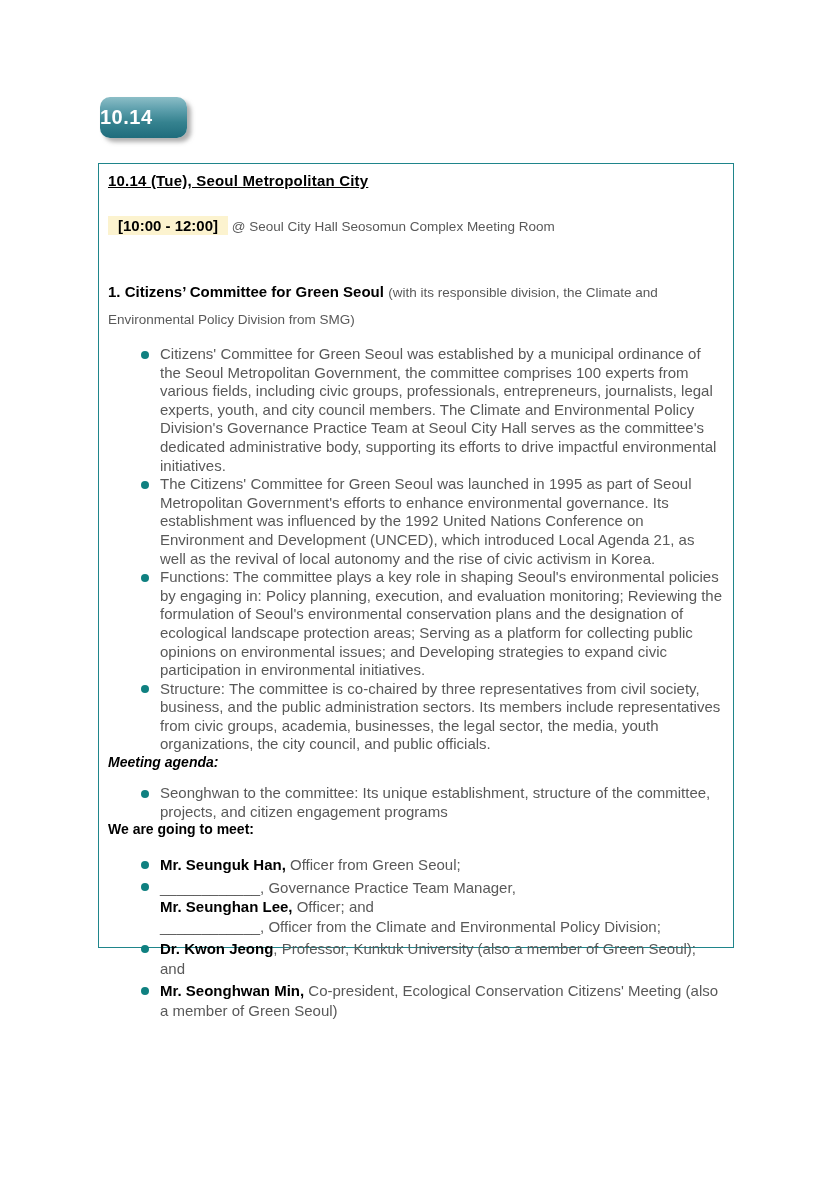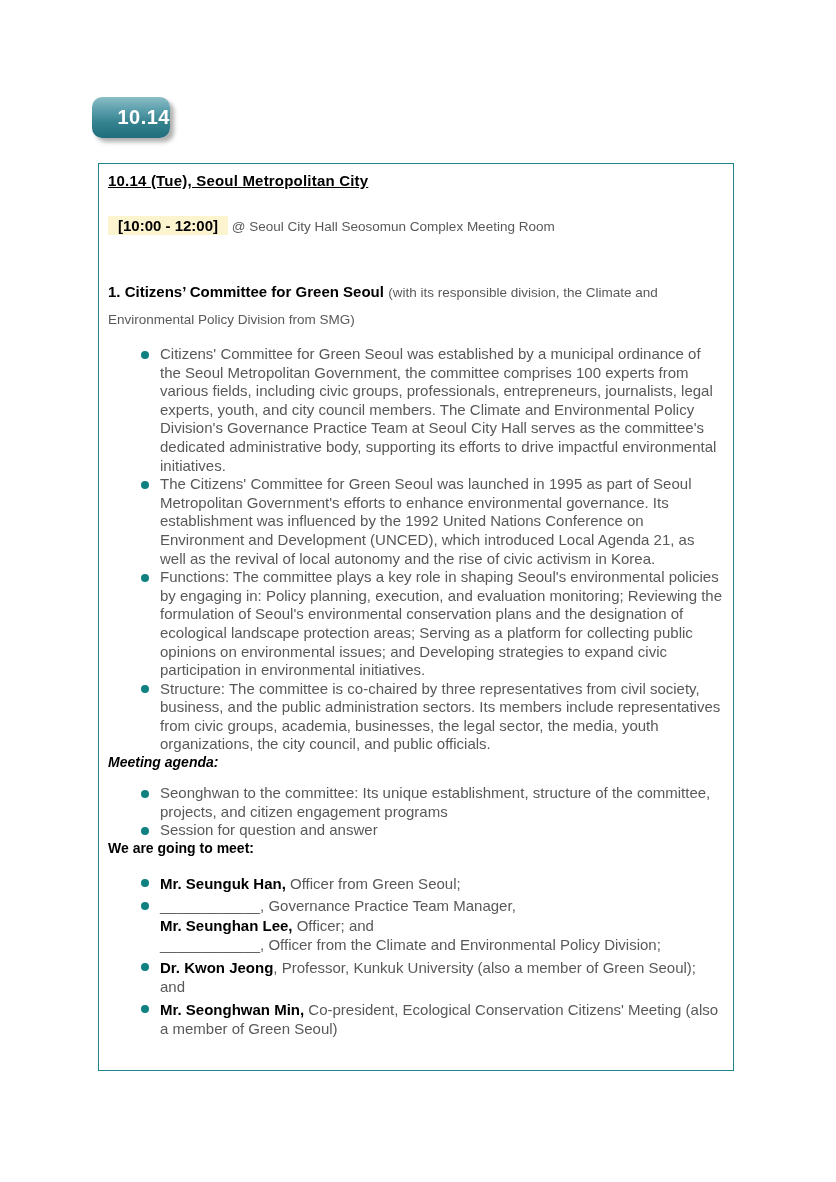--- a/index.html
+++ b/index.html
@@ -8,39 +8,39 @@
     width: 836px; height: 1182px;
     background: #ffffff;
     font-family: "Liberation Sans", sans-serif;
     position: relative;
     overflow: hidden;
   }
 
   
   .date-badge {
     position: absolute;
-    left: 92px; top: 97px;
-    width: 78px; height: 41px;
+    left: 100px; top: 97px;
+    width: 87px; height: 41px;
     border-radius: 10px;
     background: linear-gradient(180deg, #8cbec7 0%, #5ea0ad 30%, #35828f 62%, #1f6c7c 100%);
     box-shadow: 4px 4px 4px rgba(110,110,110,0.55);
-    display: flex; align-items: center; justify-content: flex-end;
+    display: flex; align-items: center; justify-content: flex-start;
   }
   .date-badge .label {
     color: #ffffff;
     font-size: 20px;
     font-weight: bold;
     letter-spacing: 0.5px;
   }
 
   
   .doc-box {
     position: absolute;
     left: 98px; top: 163px;
-    width: 636px; height: 908px;
+    width: 636px; height: 785px;
     border: 1px solid #1f858b;
     background: #ffffff;
     padding: 8px 9px;
   }
 
   .doc-title {
     margin: 0;
     font-size: 15px;
     font-weight: bold;
     color: #000000;
@@ -159,24 +159,20 @@
       </li>
     </ul>
 
     <h3 class="sub mt-ma">Meeting agenda:</h3>
 
     <ul class="blist agenda-list">
       <li>
         <span class="bullet"></span>
         <span>Seonghwan to the committee: Its unique establishment, structure of the committee, projects, and citizen engagement programs</span>
       </li>
-      <li>
-        <span class="bullet"></span>
-        <span>Session for question and answer</span>
-      </li>
     </ul>
 
     <h3 class="sub mt-meet">We are going to meet:</h3>
 
     <ul class="blist meet-list">
       <li>
         <span class="bullet"></span>
         <div class="meet-line"><span class="b">Mr. Seunguk Han,</span><span> Officer from Green Seoul;</span></div>
       </li>
       <li>

